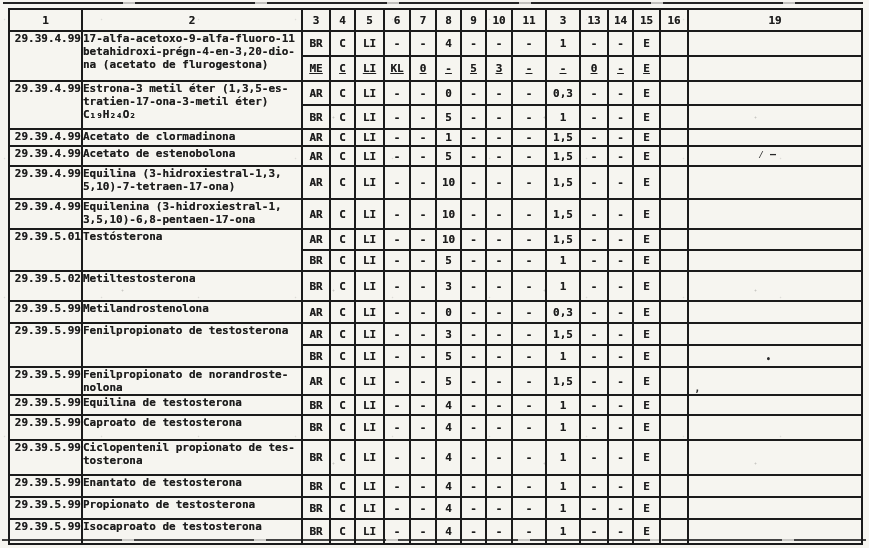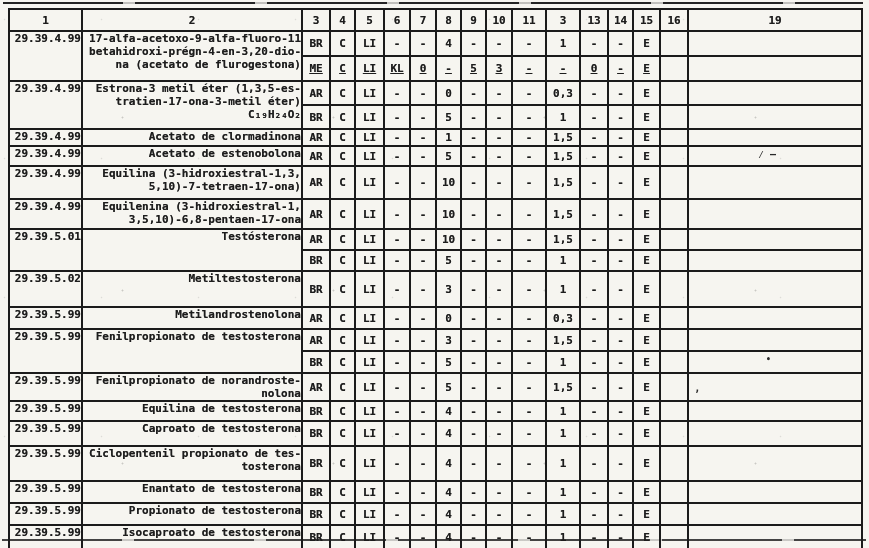--- a/index.html
+++ b/index.html
@@ -27,21 +27,21 @@
     border-collapse:collapse;table-layout:fixed;
     font-size:11px;font-weight:bold;line-height:13px;
   }
   table.doc th, table.doc td{
     border:2px solid #1b1b1b;
     padding:0;overflow:hidden;
     text-shadow:0 0 .5px rgba(10,10,10,.6);
   }
   table.doc th{height:20px;text-align:center;font-size:11px;vertical-align:middle;}
   td.code{vertical-align:top;text-align:right;padding:2px 0 0 2px;white-space:nowrap;}
-  td.name{vertical-align:top;text-align:right;padding:1px 1px 0 3px;white-space:pre-line;}
+  td.name{vertical-align:top;text-align:left;padding:1px 1px 0 3px;white-space:pre-line;}
   td.c{text-align:center;vertical-align:middle;}
   .artifact{position:absolute;color:#2a2a2a;font-size:10px;font-weight:bold;}
 </style>
 </head>
 <body>
 
 <div class="page">
   <div class="rule rule-top"></div>
   <div class="rule rule-bottom"></div>
 
@@ -270,21 +270,21 @@
           <td class="c">-</td>
           <td class="c">-</td>
           <td class="c">-</td>
           <td class="c">1</td>
           <td class="c">-</td>
           <td class="c">-</td>
           <td class="c">E</td>
           <td class="c"></td>
           <td class="c"></td>
         </tr>
-        <tr style="height: 36px;">
+        <tr style="height: 30px;">
           <td class="code" rowspan="1">29.39.5.02</td>
           <td class="name" rowspan="1">Metiltestosterona</td>
           <td class="c">BR</td>
           <td class="c">C</td>
           <td class="c">LI</td>
           <td class="c">-</td>
           <td class="c">-</td>
           <td class="c">3</td>
           <td class="c">-</td>
           <td class="c">-</td>

